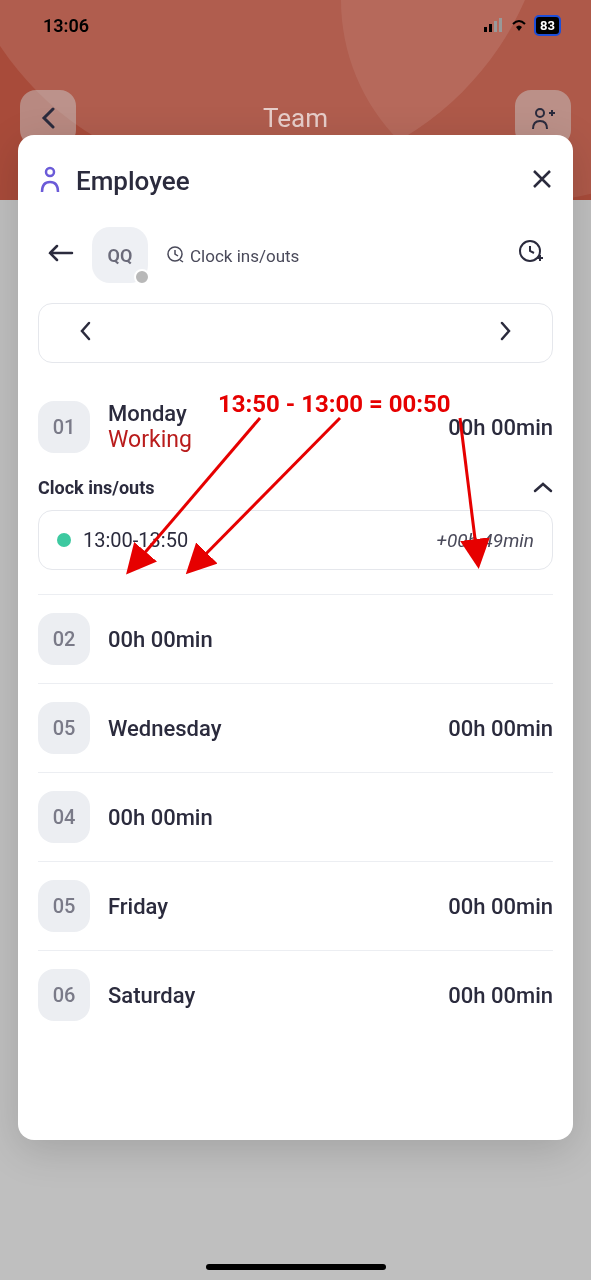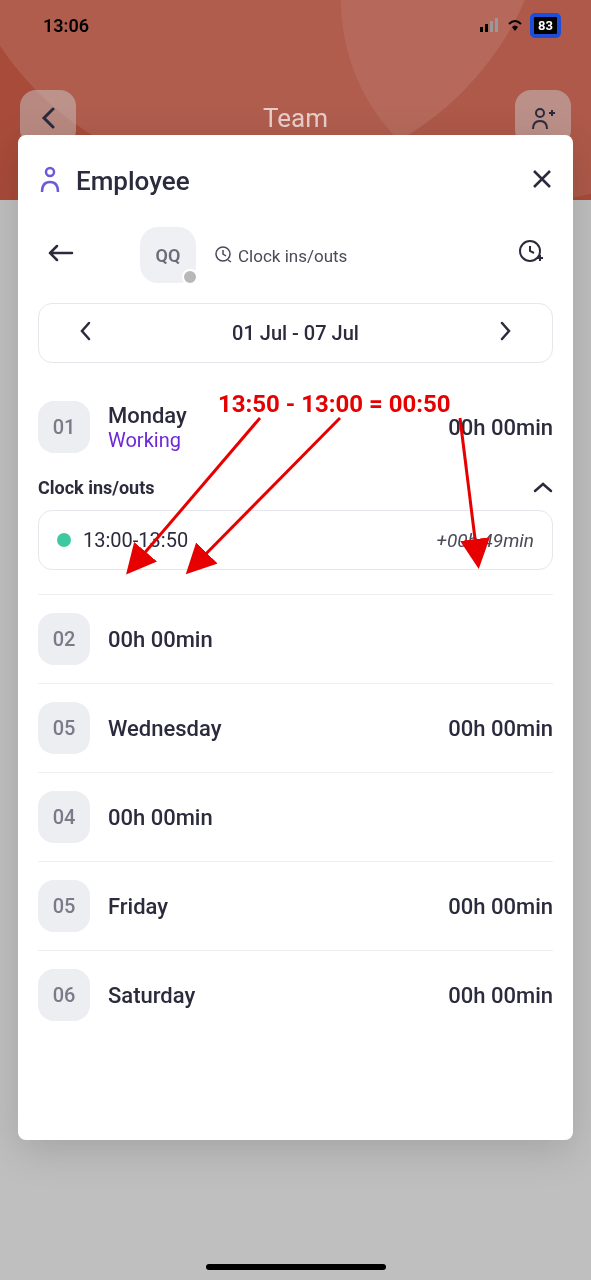--- a/index.html
+++ b/index.html
@@ -40,21 +40,21 @@
     justify-content: space-between;
     align-items: center;
     padding: 0 30px;
     font-weight: 600;
     font-size: 18px;
     color: #000;
     z-index: 5;
   }
   .status-right { display: flex; align-items: center; gap: 6px; }
   .battery {
-    border: 4px solid #1d4ed8;
+    border: 2px solid #1d4ed8;
     border-radius: 5px;
     padding: 1px 4px;
     font-size: 13px;
     font-weight: 700;
     background: #000;
     color: #fff;
   }
   .nav-bar {
     position: absolute;
     top: 90px; left: 0; right: 0;
@@ -74,21 +74,21 @@
   }
   .nav-title {
     color: rgba(255,255,255,0.7);
     font-size: 26px;
     font-weight: 400;
   }
   .modal {
     position: absolute;
     top: 135px; left: 18px; right: 18px; bottom: 140px;
     background: #fff;
-    border-radius: 8px;
+    border-radius: 16px;
     box-shadow: 0 10px 40px rgba(0,0,0,0.15);
     padding: 30px 20px;
     z-index: 10;
     overflow: hidden;
   }
   .modal-header {
     display: flex;
     align-items: center;
     justify-content: space-between;
     margin-bottom: 30px;
@@ -101,21 +101,21 @@
     cursor: pointer;
   }
   .emp-row {
     display: flex;
     align-items: center;
     gap: 18px;
     margin-bottom: 20px;
     padding: 0 8px;
   }
   .back-arrow { font-size: 24px; color: #2b2b3d; }
-  .avatar-wrap { position: relative; margin-left: 48px; }
+  .avatar-wrap { position: relative; }
   .avatar {
     width: 56px; height: 56px;
     border-radius: 18px;
     background: #eef0f4;
     display: flex;
     align-items: center;
     justify-content: center;
     font-size: 18px;
     font-weight: 600;
     color: #6b6b7a;
@@ -158,21 +158,21 @@
     background: #eceef2;
     display: flex;
     align-items: center;
     justify-content: center;
     font-size: 20px;
     font-weight: 500;
     color: #7a7a88;
   }
   .day-name-wrap { flex: 1; }
   .day-name { font-size: 22px; font-weight: 500; color: #2b2b3d; }
-  .day-sub { font-size: 20px; color: #6d28d9; }
+  .day-sub { font-size: 23px; color: #b91c1c; }
   .day-total { font-size: 22px; font-weight: 500; color: #2b2b3d; }
   .expand-section { padding: 0 0 10px 0; }
   .expand-header {
     display: flex;
     justify-content: space-between;
     align-items: center;
     padding: 6px 0 12px 0;
   }
   .expand-title { font-size: 18px; font-weight: 700; color: #2b2b3d; }
   .clock-entry {
@@ -304,21 +304,20 @@
         </svg>
     </span>
   </div>
 
   <div class="date-range">
     <span class="chev">
       <svg width="12" height="20" viewBox="0 0 12 20">
           <path d="M10 2 L3 10 L10 18" stroke="#2b2b3d" stroke-width="2.5" fill="none" stroke-linecap="round"></path>
         </svg>
     </span>
-    <span class="date-text">01 Jul - 07 Jul</span>
     <span class="chev">
       <svg width="12" height="20" viewBox="0 0 12 20">
           <path d="M2 2 L9 10 L2 18" stroke="#2b2b3d" stroke-width="2.5" fill="none" stroke-linecap="round"></path>
         </svg>
     </span>
   </div>
 
   <div class="day-row" style="border-bottom:none;">
     <div class="day-num">01</div>
     <div class="day-name-wrap">

